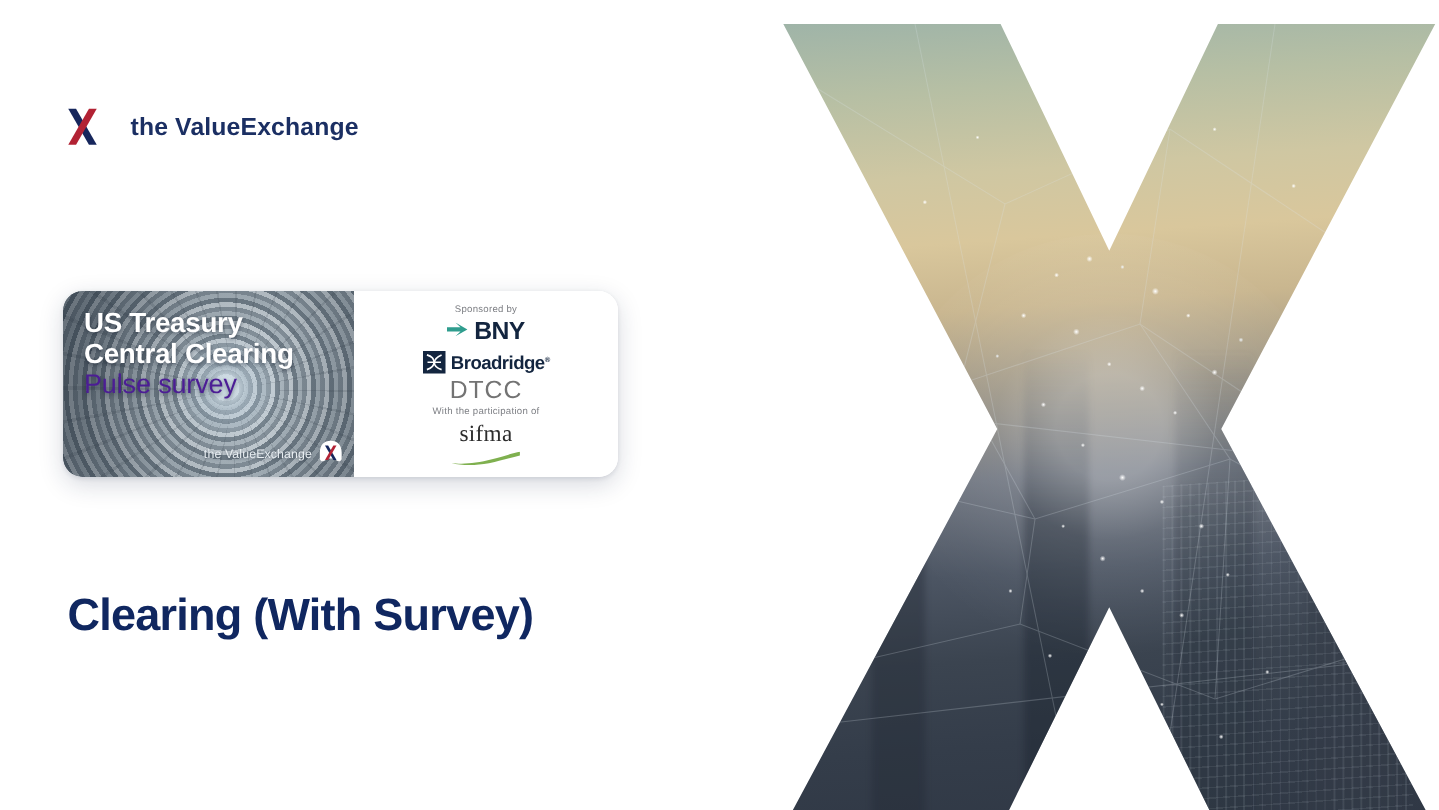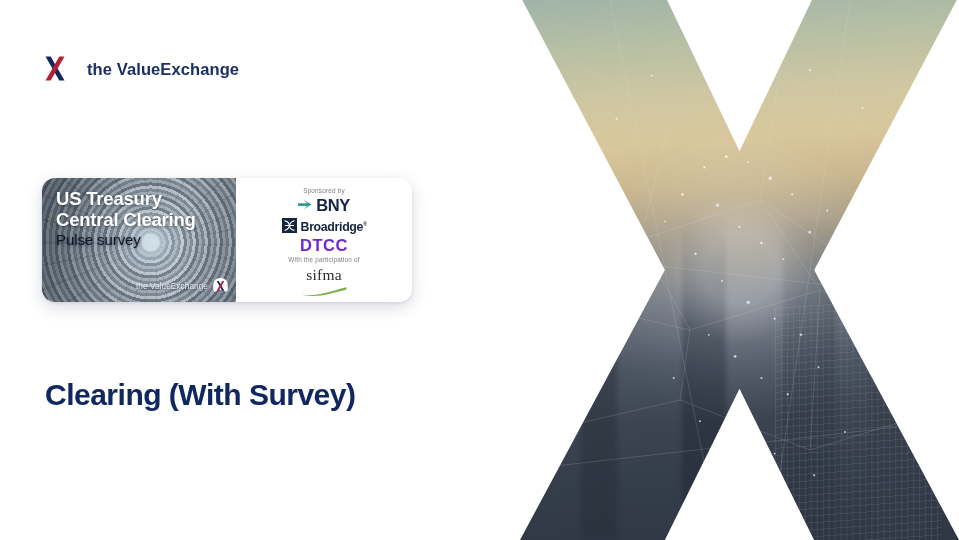--- a/index.html
+++ b/index.html
@@ -14,20 +14,21 @@
     overflow: hidden;
     font-family: "Liberation Sans", sans-serif;
     position: relative;
     -webkit-font-smoothing: antialiased;
   }
 
   .slide {
     position: absolute;
     inset: 0;
     background: #ffffff;
+    margin-top: 16px;
   }
 
   
   .brand {
     position: absolute;
     left: 34px;
     top: 46px;
     display: flex;
     align-items: center;
     gap: 11px;
@@ -113,24 +114,24 @@
   .cover-title {
     font-size: 18.5px;
     line-height: 21px;
     font-weight: 700;
     color: #ffffff;
     letter-spacing: -0.2px;
     text-shadow: 0 1px 3px rgba(20,30,45,0.55);
   }
   .cover-sub {
     margin-top: 1px;
-    font-size: 15px;
+    font-size: 18px;
     line-height: 18px;
     font-weight: 400;
-    color: #0f172a;
+    color: #4c1d95;
     letter-spacing: -0.1px;
     text-shadow: 0 1px 3px rgba(20,30,45,0.5);
   }
   .cover-credit {
     position: absolute;
     right: 7px;
     bottom: 7px;
     display: flex;
     align-items: center;
     gap: 4px;
@@ -187,22 +188,22 @@
     font-size: 12.4px;
     font-weight: 700;
     color: #13253f;
     letter-spacing: -0.35px;
     line-height: 13px;
     white-space: nowrap;
   }
   .broadridge-word sup { font-size: 5px; vertical-align: super; font-weight: 700; }
   .dtcc-word {
     font-size: 16.5px;
-    font-weight: 700;
-    color: #6d28d9;
+    font-weight: 400;
+    color: #737373;
     letter-spacing: 0.6px;
     line-height: 17px;
     margin-bottom: 2px;
   }
   .sifma-block { text-align: center; margin-top: 1px; }
   .sifma-word {
     font-family: "Liberation Serif", serif;
     font-size: 15.5px;
     font-weight: 400;
     color: #2d2d2d;

